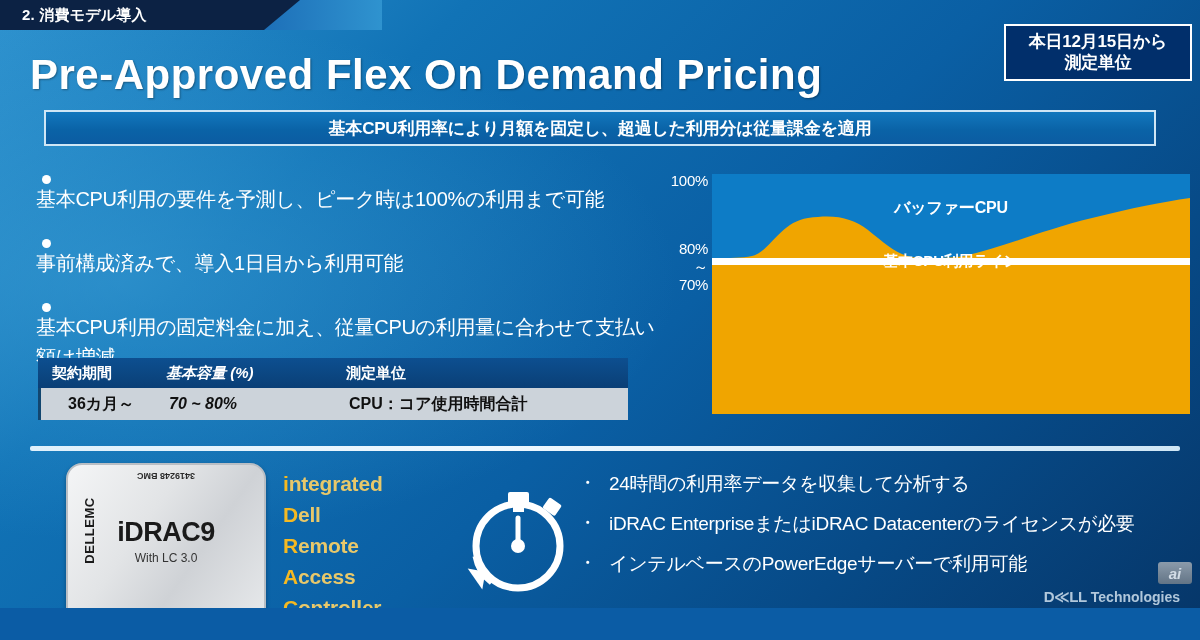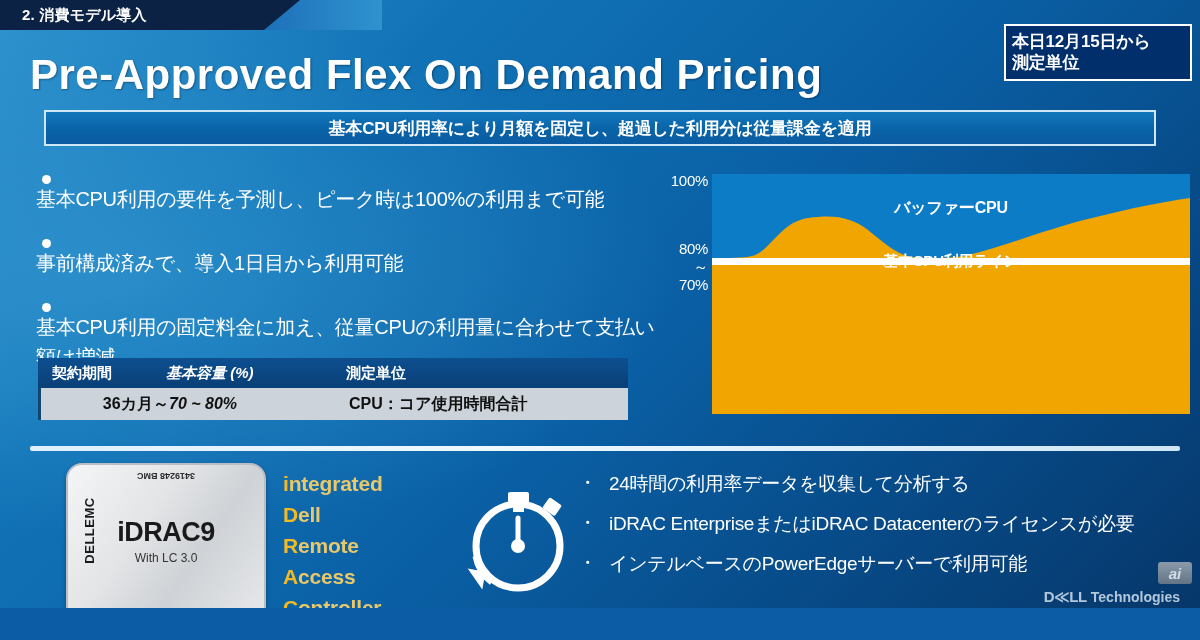--- a/index.html
+++ b/index.html
@@ -30,20 +30,21 @@
     position:absolute;left:262px;top:0;height:30px;width:120px;
     background:linear-gradient(90deg,#1d6fb8 0%,#2f93cf 100%);
     clip-path:polygon(19% 0,100% 0,100% 100%,0 100%);
   }
 
   
   .badge{
     position:absolute;right:8px;top:24px;
     width:172px;padding:5px 6px 6px;
     background:#012f6b;border:2px solid #ffffff;
+    text-align:center;
   }
   .badge-line{
     color:#ffffff;font-weight:bold;font-size:17px;line-height:21px;
     letter-spacing:-.2px;white-space:nowrap;
   }
 
   
   .title{
     position:absolute;left:30px;top:52px;
     color:#ffffff;font-size:42px;font-weight:bold;
@@ -86,21 +87,21 @@
   }
   .c1{width:128px;padding-left:14px;box-sizing:border-box;}
   .c2{width:180px;font-style:italic;}
   .c3{flex:1;}
   .tbl-head .c1,.tbl-head .c2,.tbl-head .c3{
     color:#ffffff;font-size:15px;font-weight:bold;
   }
   .tbl-row .c1,.tbl-row .c2,.tbl-row .c3{
     color:#101010;font-size:16px;font-weight:bold;
   }
-  .tbl-row .c1{padding-left:7px;text-align:right;}
+  .tbl-row .c1{padding-left:27px;}
 
   
   .chart{position:absolute;left:652px;top:168px;width:540px;height:255px;}
   .axis-lab{
     position:absolute;color:#ffffff;font-size:15px;letter-spacing:-.3px;
     text-align:right;width:56px;
   }
   .ax-100{left:0px;top:4px;}
   .ax-80{left:0px;top:72px;}
   .ax-tilde{left:0px;top:90px;font-size:15px;}

